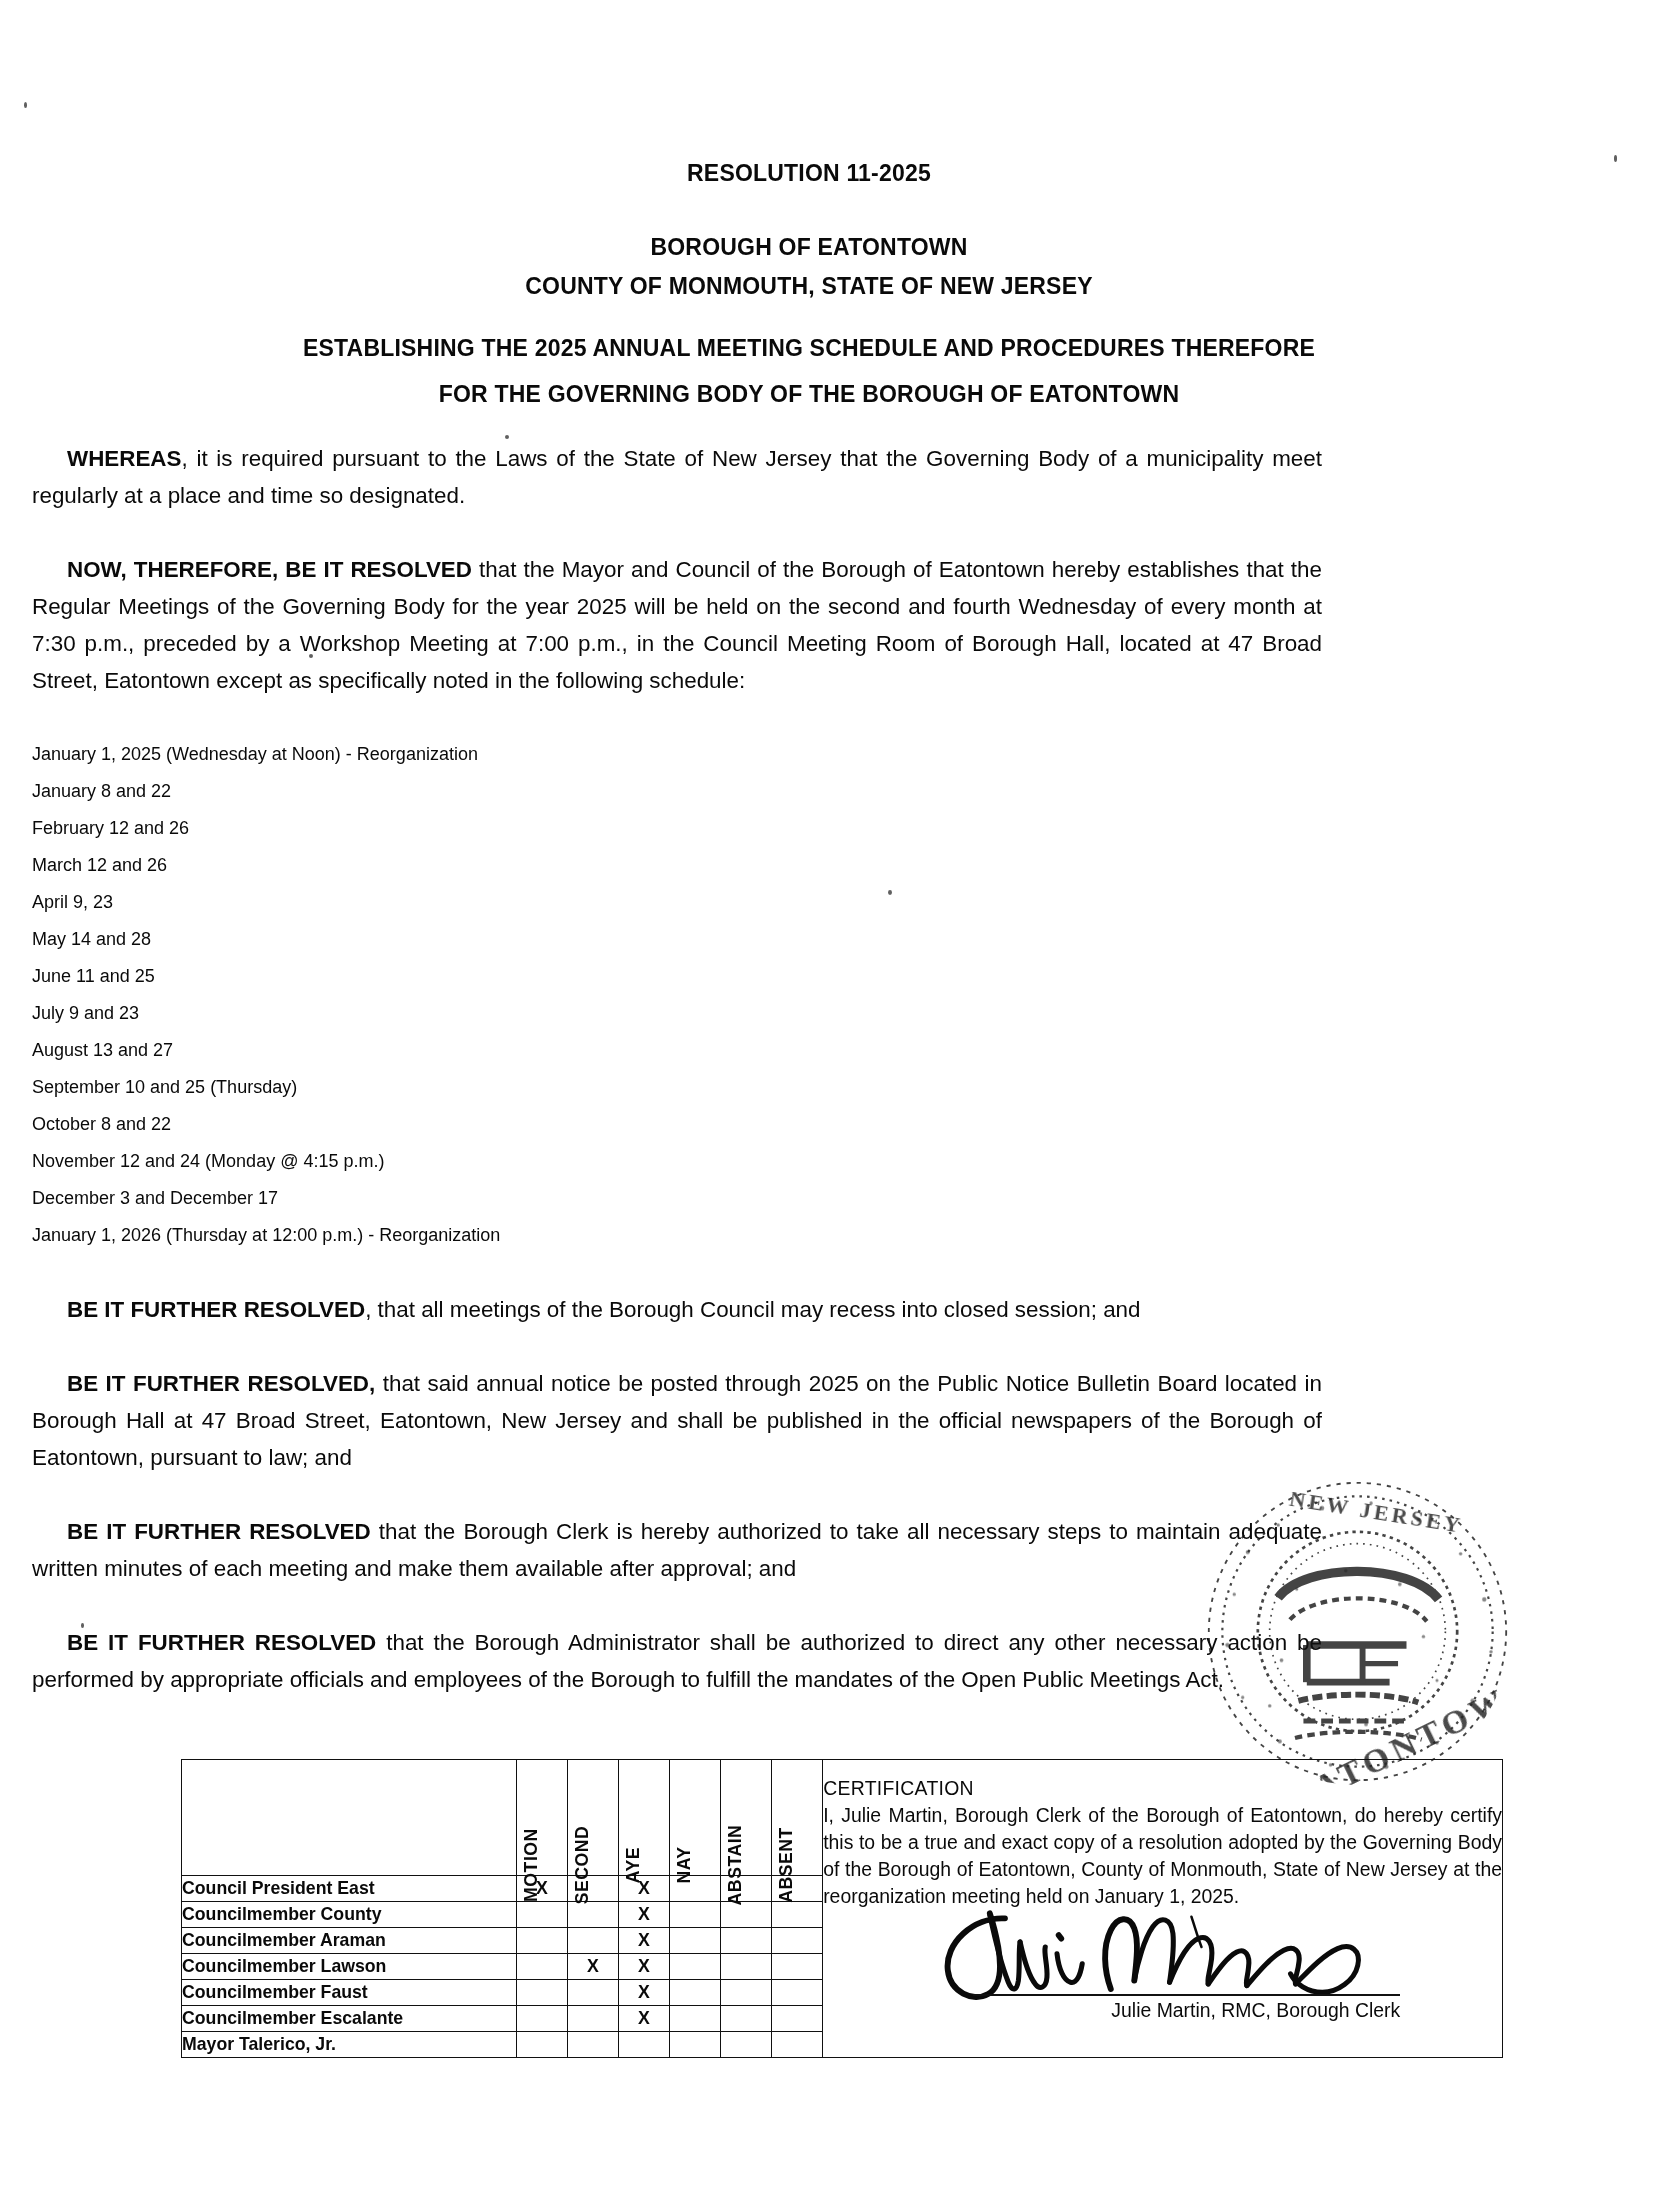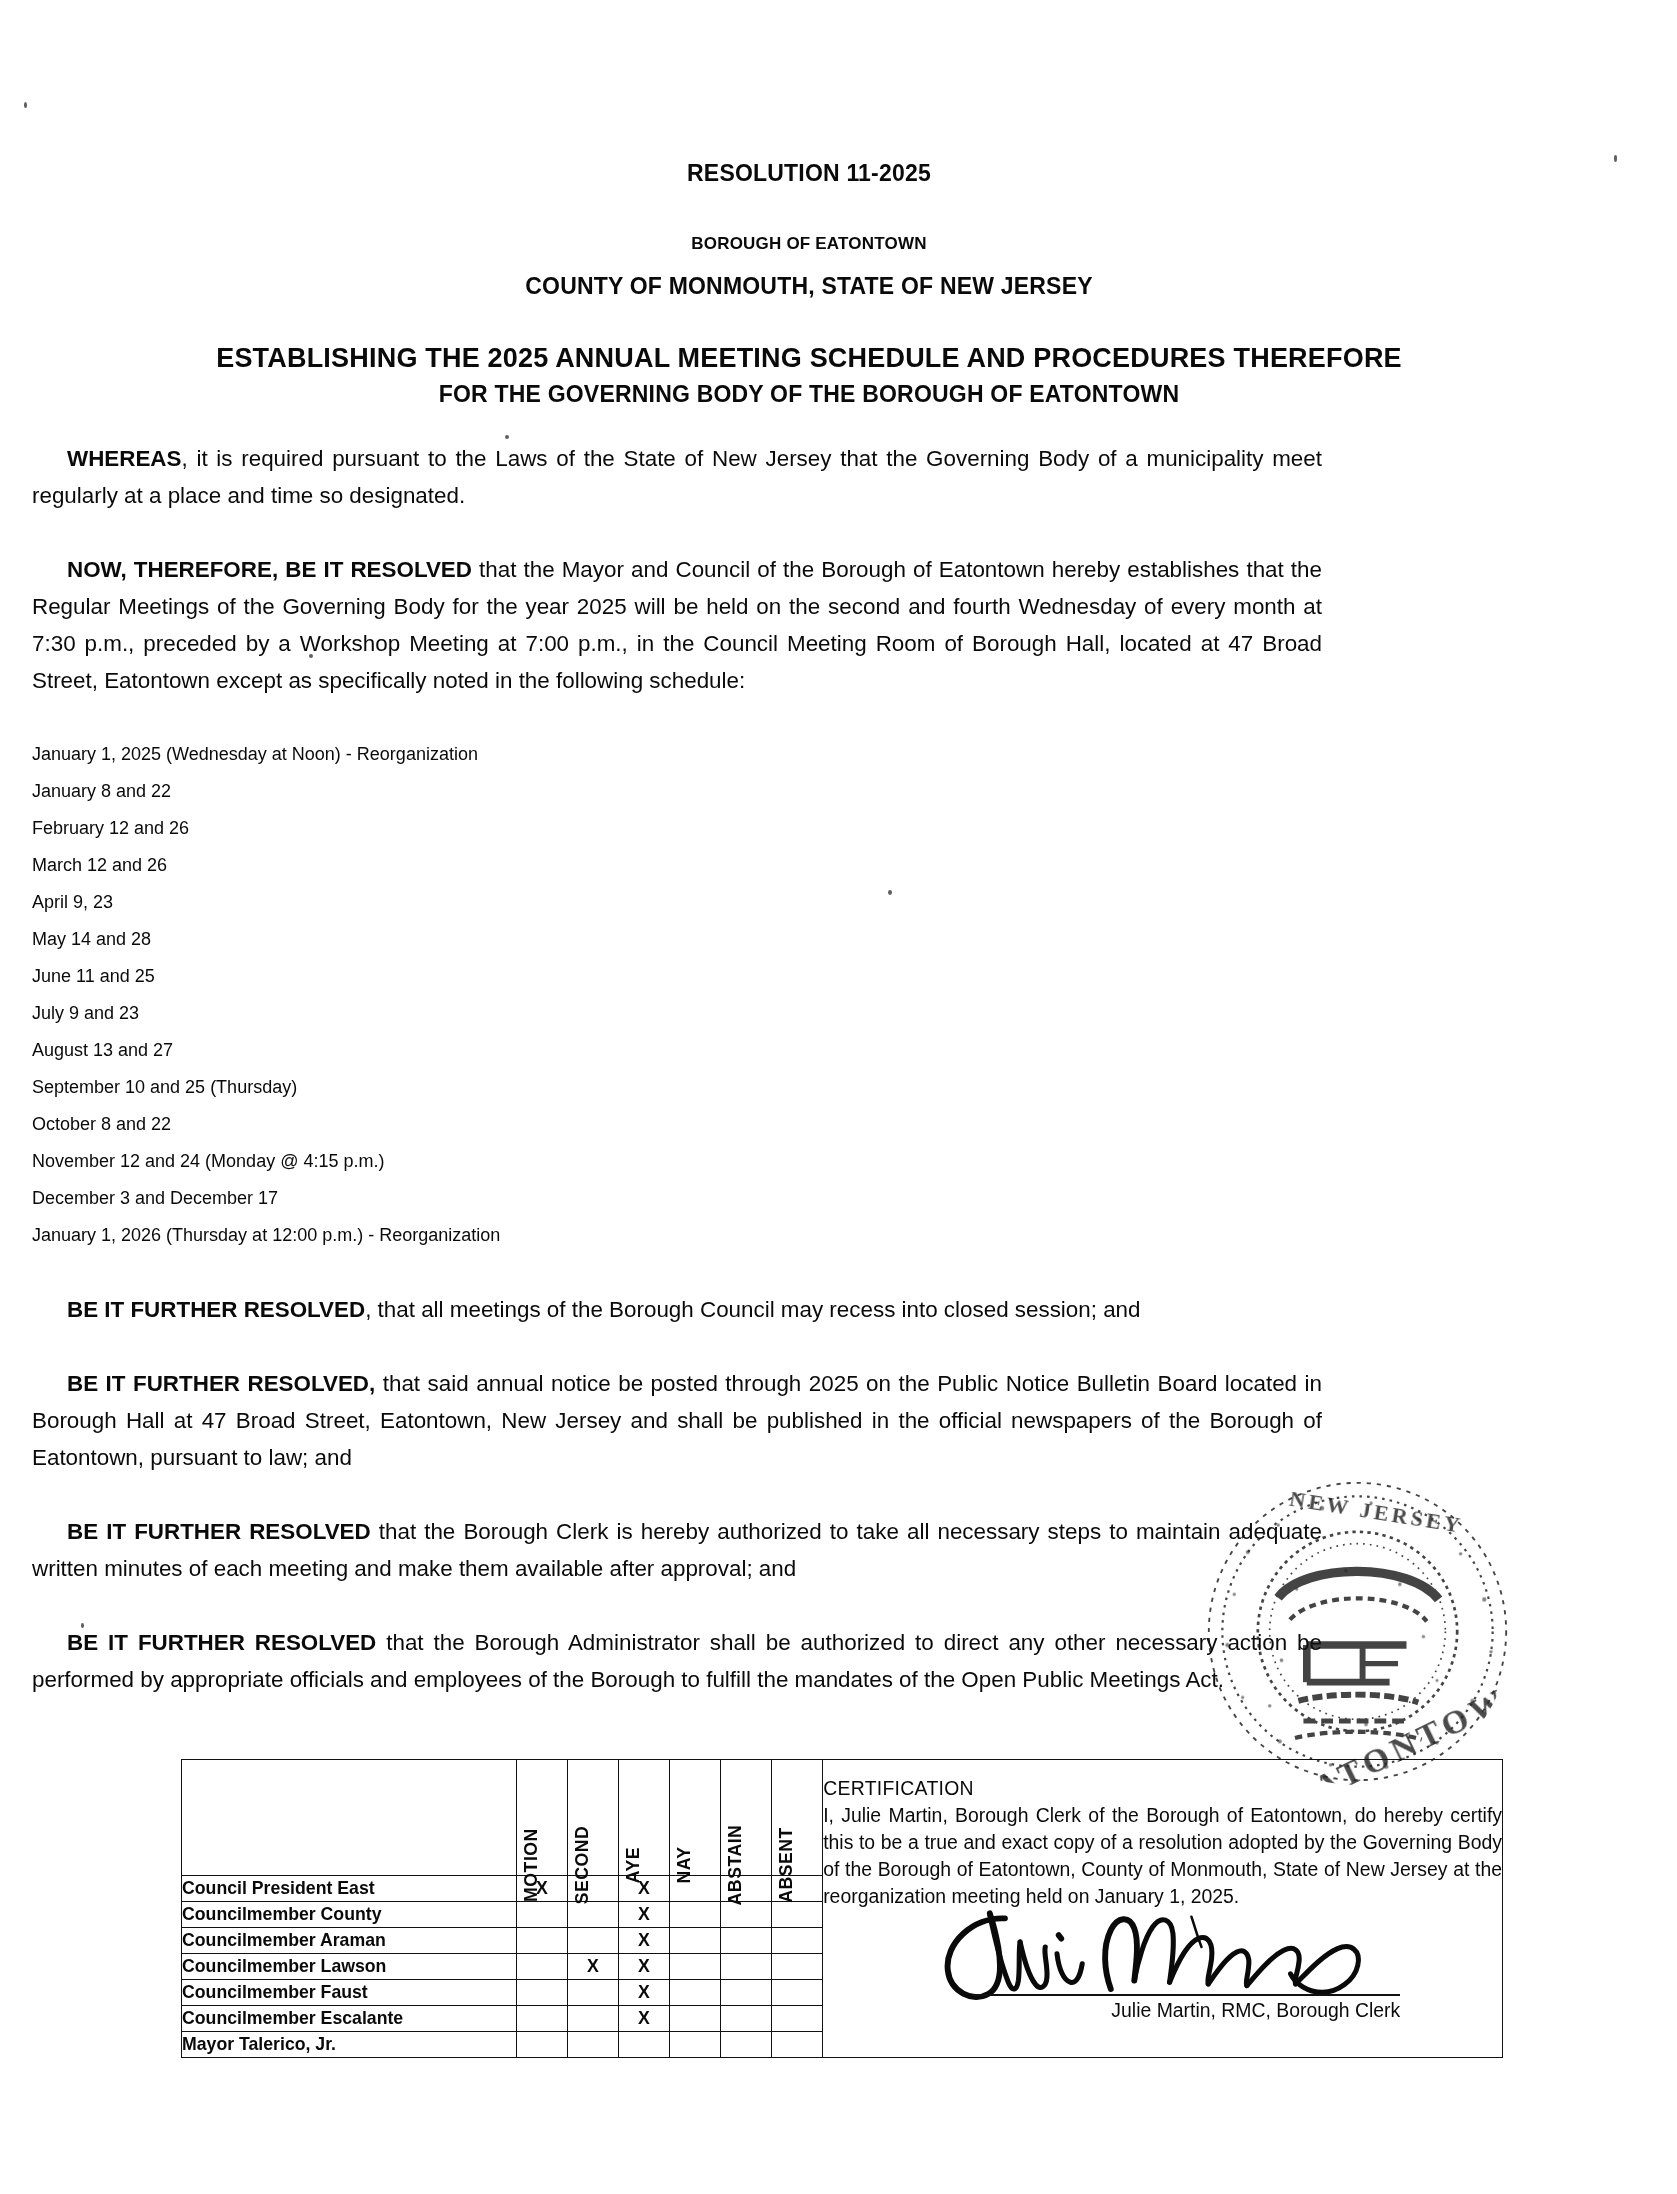--- a/index.html
+++ b/index.html
@@ -31,23 +31,23 @@
   
   .doc-head {
     position: absolute;
     left: 0;
     width: 1618px;
     text-align: center;
     font-weight: bold;
     letter-spacing: 0.2px;
   }
   #title-res      { top: 160px;  font-size: 23px; }
-  #title-borough  { top: 234px;  font-size: 17px; text-align: center; }
+  #title-borough  { top: 234px;  font-size: 23px; text-align: center; }
   #title-county   { top: 273px;  font-size: 23px; }
-  #title-sub1     { top: 343px;  font-size: 27px; }
+  #title-sub1     { top: 335px;  font-size: 23px; }
   #title-sub2     { top: 381px;  font-size: 23px; }
 
   
   .body-wrap {
     position: absolute;
     left: 32px;
     width: 1290px;
   }
   p.para {
     margin: 0;

